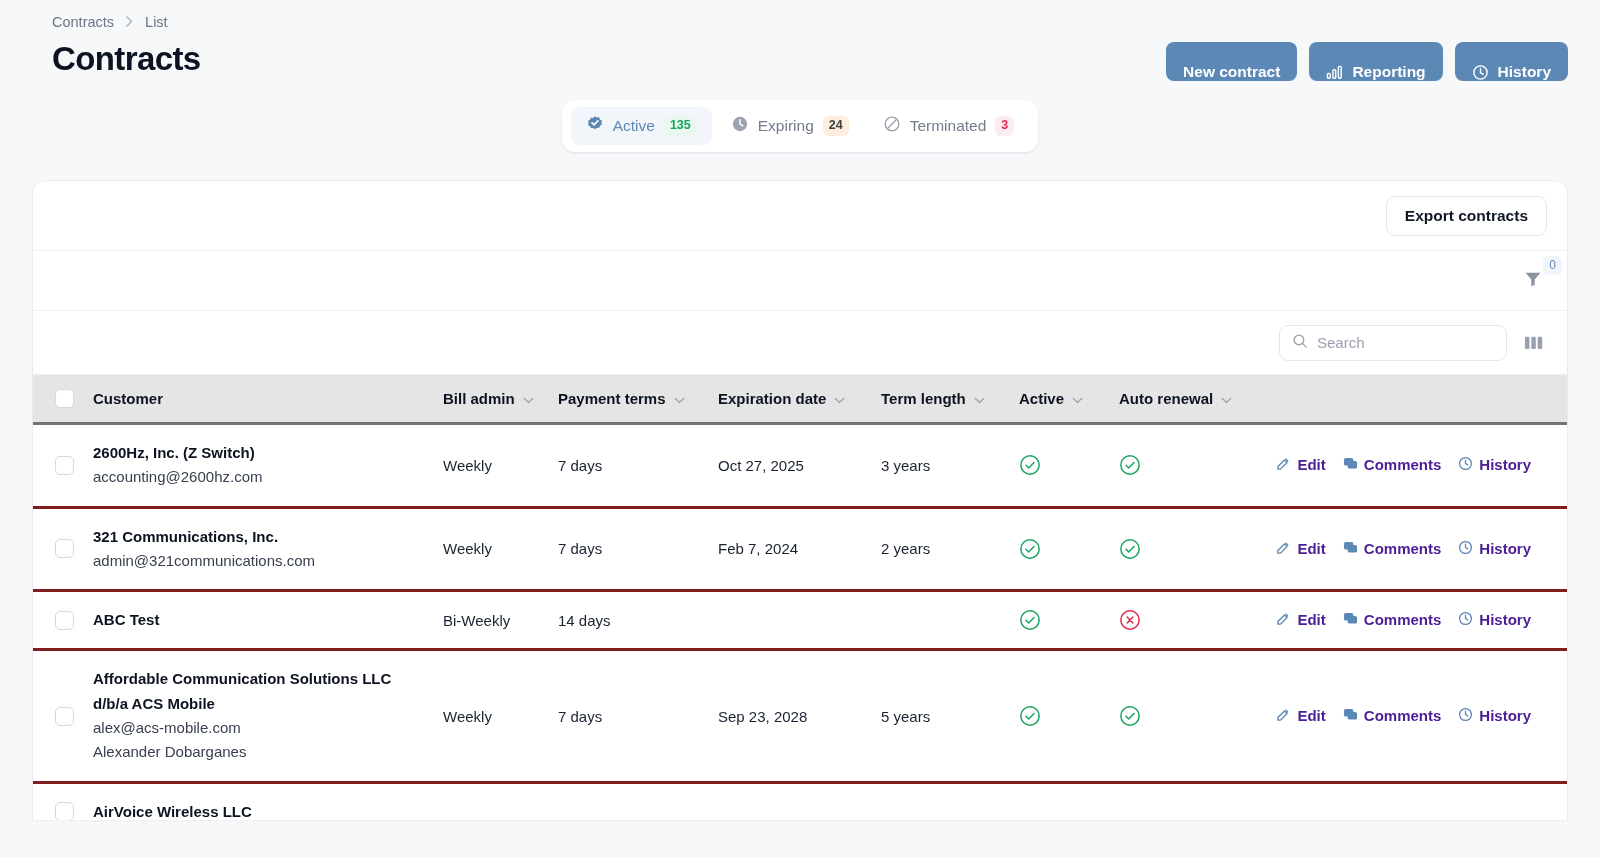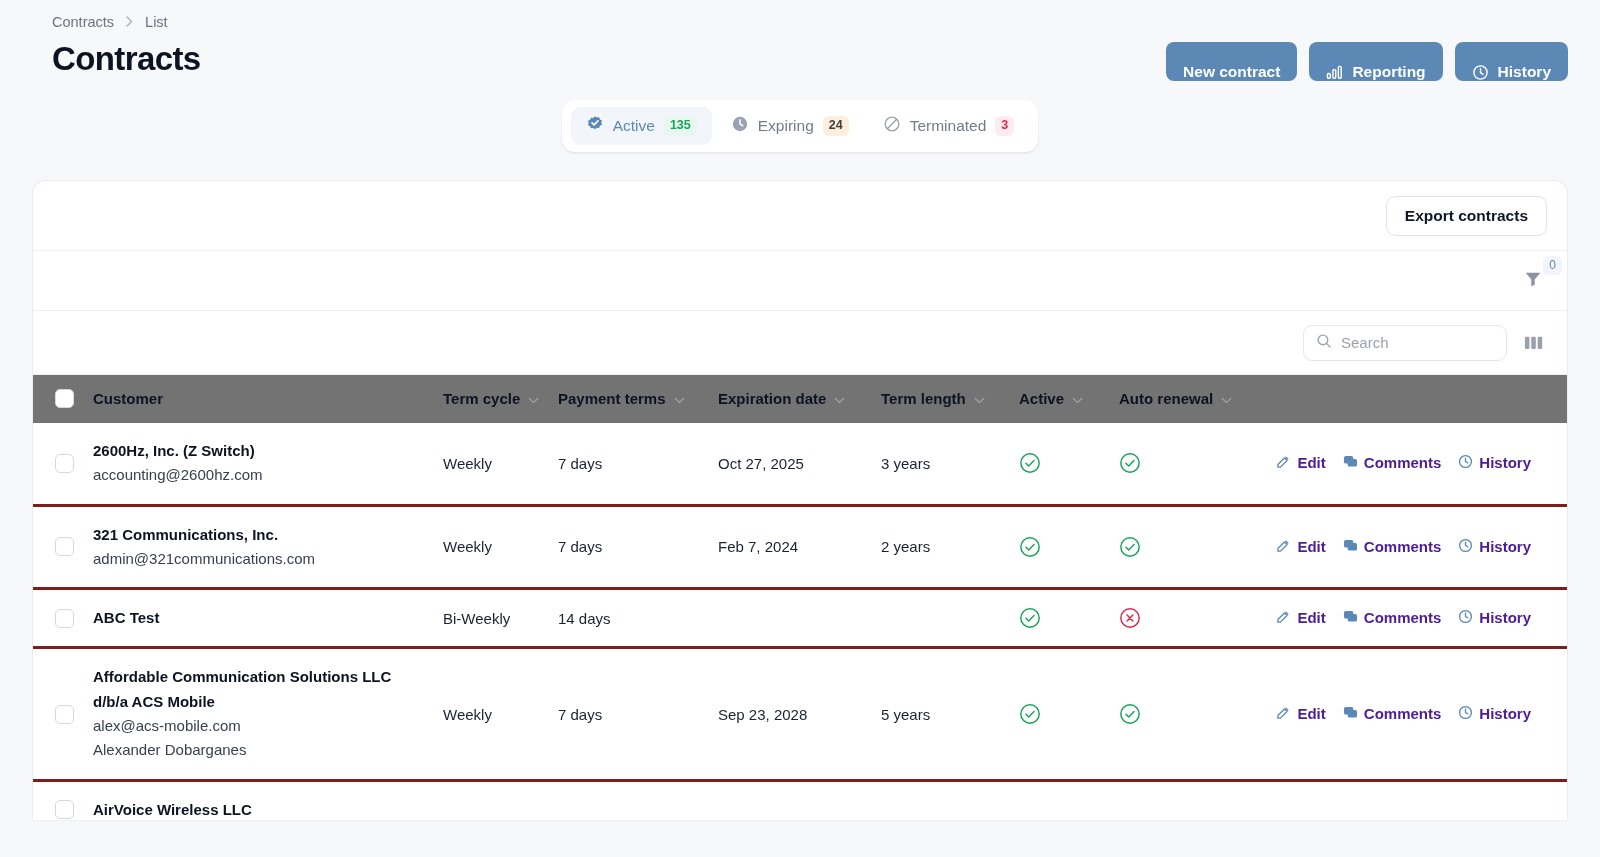--- a/index.html
+++ b/index.html
@@ -71,33 +71,33 @@
   .filter-badge {
     position: absolute; top: -9px; right: -15px; min-width: 19px; height: 19px;
     background: #f1f5fb; color: #5b88b5; border-radius: 5px;
     font-size: 12px; display: flex; align-items: center; justify-content: center; padding: 0 5px;
   }
   .search-row {
     height: 63px; display: flex; align-items: center; justify-content: flex-end;
     padding: 0 20px; gap: 14px;
   }
   .search-box {
-    width: 204px; height: 36px; border: 1px solid #e4e7ed; border-radius: 9px;
+    width: 228px; height: 36px; border: 1px solid #e4e7ed; border-radius: 9px;
     display: flex; align-items: center; gap: 9px; padding: 0 12px; background: #fff;
   }
   .search-box input {
     border: none; outline: none; font-size: 15px; color: #1b2332;
     font-family: inherit; width: 100%; background: transparent;
   }
   .search-box input::placeholder { color: #9aa1ae; }
   .col-btn { cursor: pointer; display: inline-flex; padding: 3px; }
 
   
   table { width: 100%; border-collapse: collapse; table-layout: fixed; }
-  thead tr { background: #737373; border-top: 1px solid #edeff3; border-bottom: 1px solid #737373; margin-top: 20px; }
+  thead tr { background: #e5e5e5; border-top: 1px solid #edeff3; border-bottom: 3px solid #737373; margin-top: 20px; }
   th {
     text-align: left; font-size: 15px; font-weight: 700; color: #0c1321;
     padding: 14px 0; vertical-align: middle;
   }
   th .th-in { display: inline-flex; align-items: center; gap: 8px; cursor: pointer; }
   td { font-size: 15px; color: #1b2332; padding: 16px 0; vertical-align: middle; }
   tbody tr { border-bottom: 3px solid #7f1d1d; }
 
   .c-check  { width: 60px; padding-left: 22px !important; }
   .c-cust   { width: 350px; }
@@ -257,21 +257,21 @@
         <th class="c-check">
           <span class="chk"></span>
         </th>
         <th>
           <span class="th-in">
               <span>Customer</span>
             </span>
         </th>
         <th>
           <span class="th-in">
-            <span>Term cycle</span>
+            <span>Bill admin</span>
             <span><svg width="11" height="7" viewBox="0 0 12 8" fill="none">
                   <path d="M1 1.5L6 6.3l5-4.8" stroke="#9aa1ae" stroke-width="1.4" stroke-linecap="round" stroke-linejoin="round"></path>
                 </svg></span>
           </span>
         </th>
         <th>
           <span class="th-in">
             <span>Payment terms</span>
             <span><svg width="11" height="7" viewBox="0 0 12 8" fill="none">
                   <path d="M1 1.5L6 6.3l5-4.8" stroke="#9aa1ae" stroke-width="1.4" stroke-linecap="round" stroke-linejoin="round"></path>

